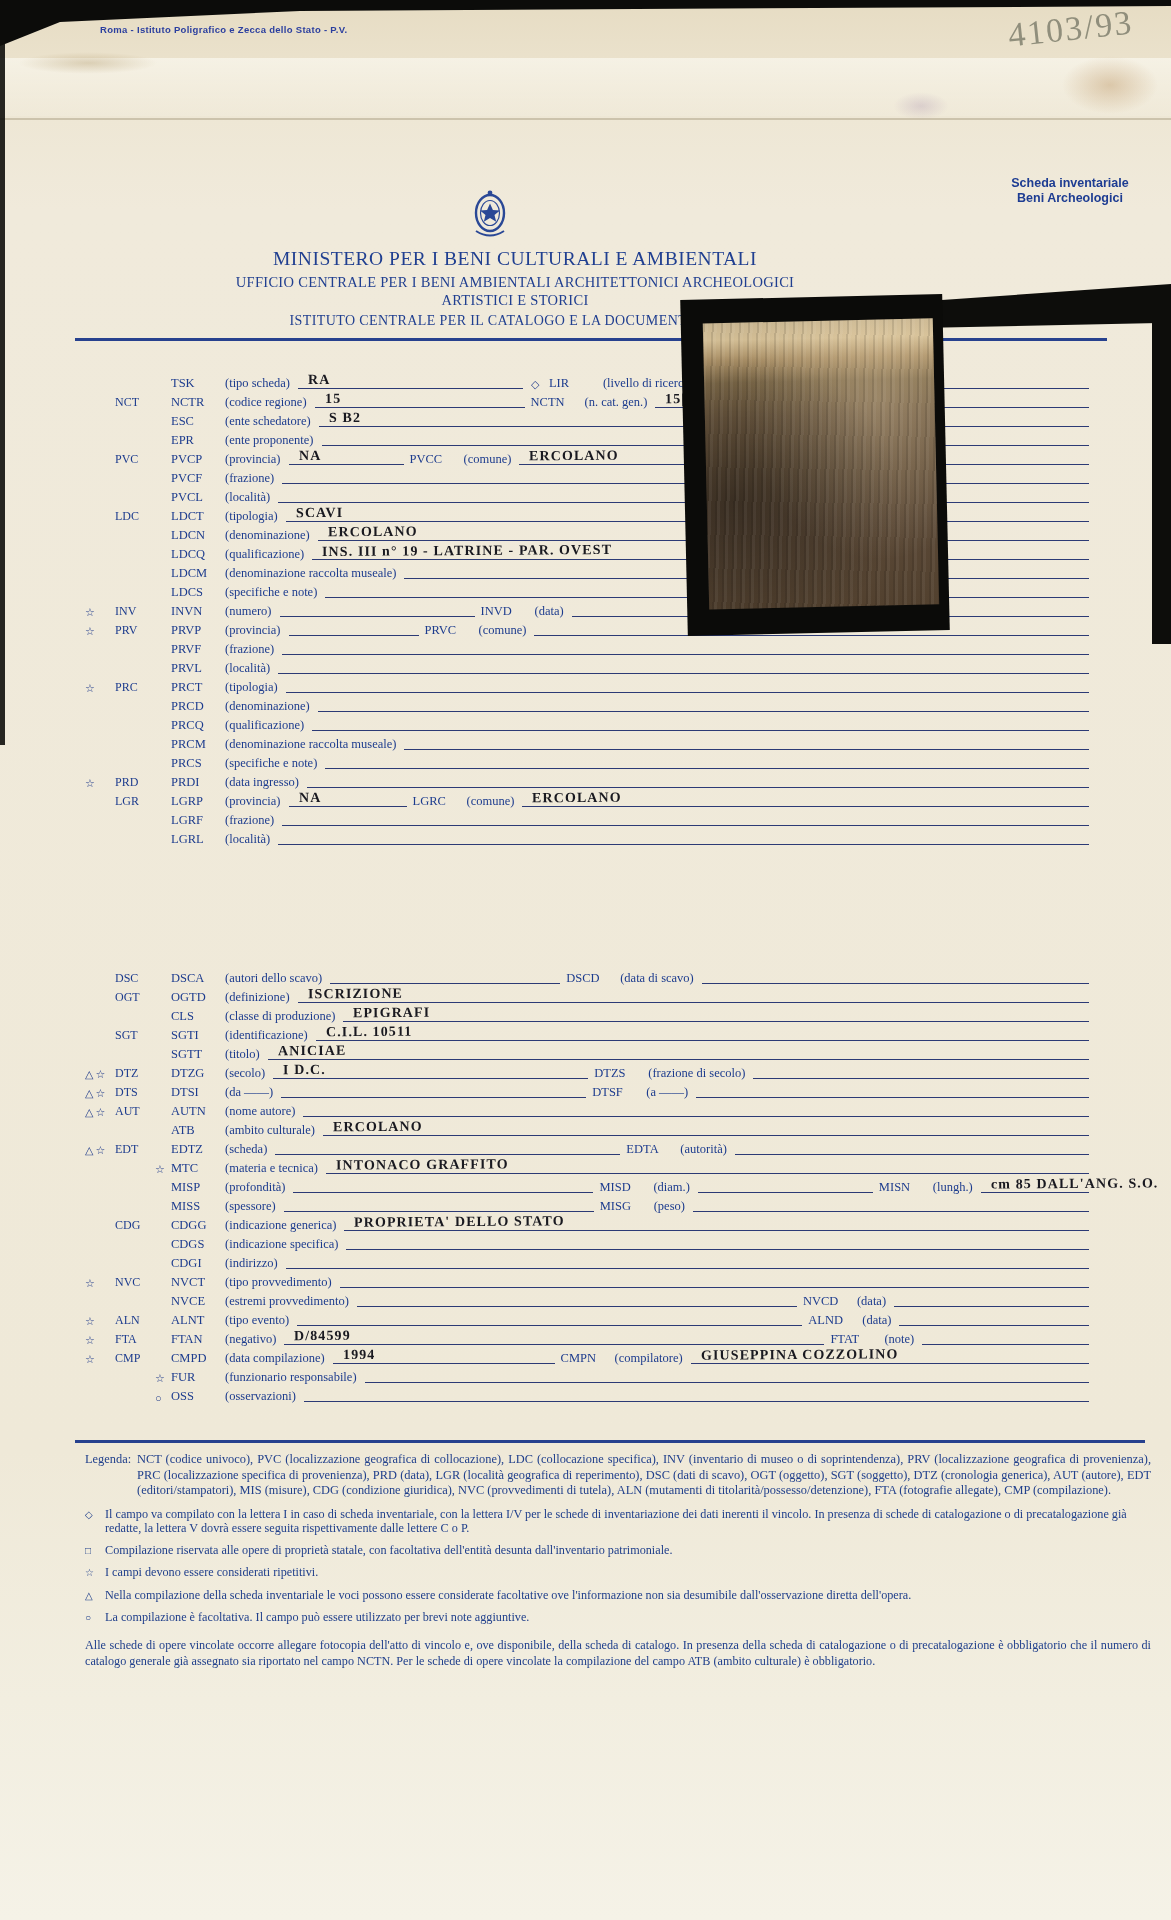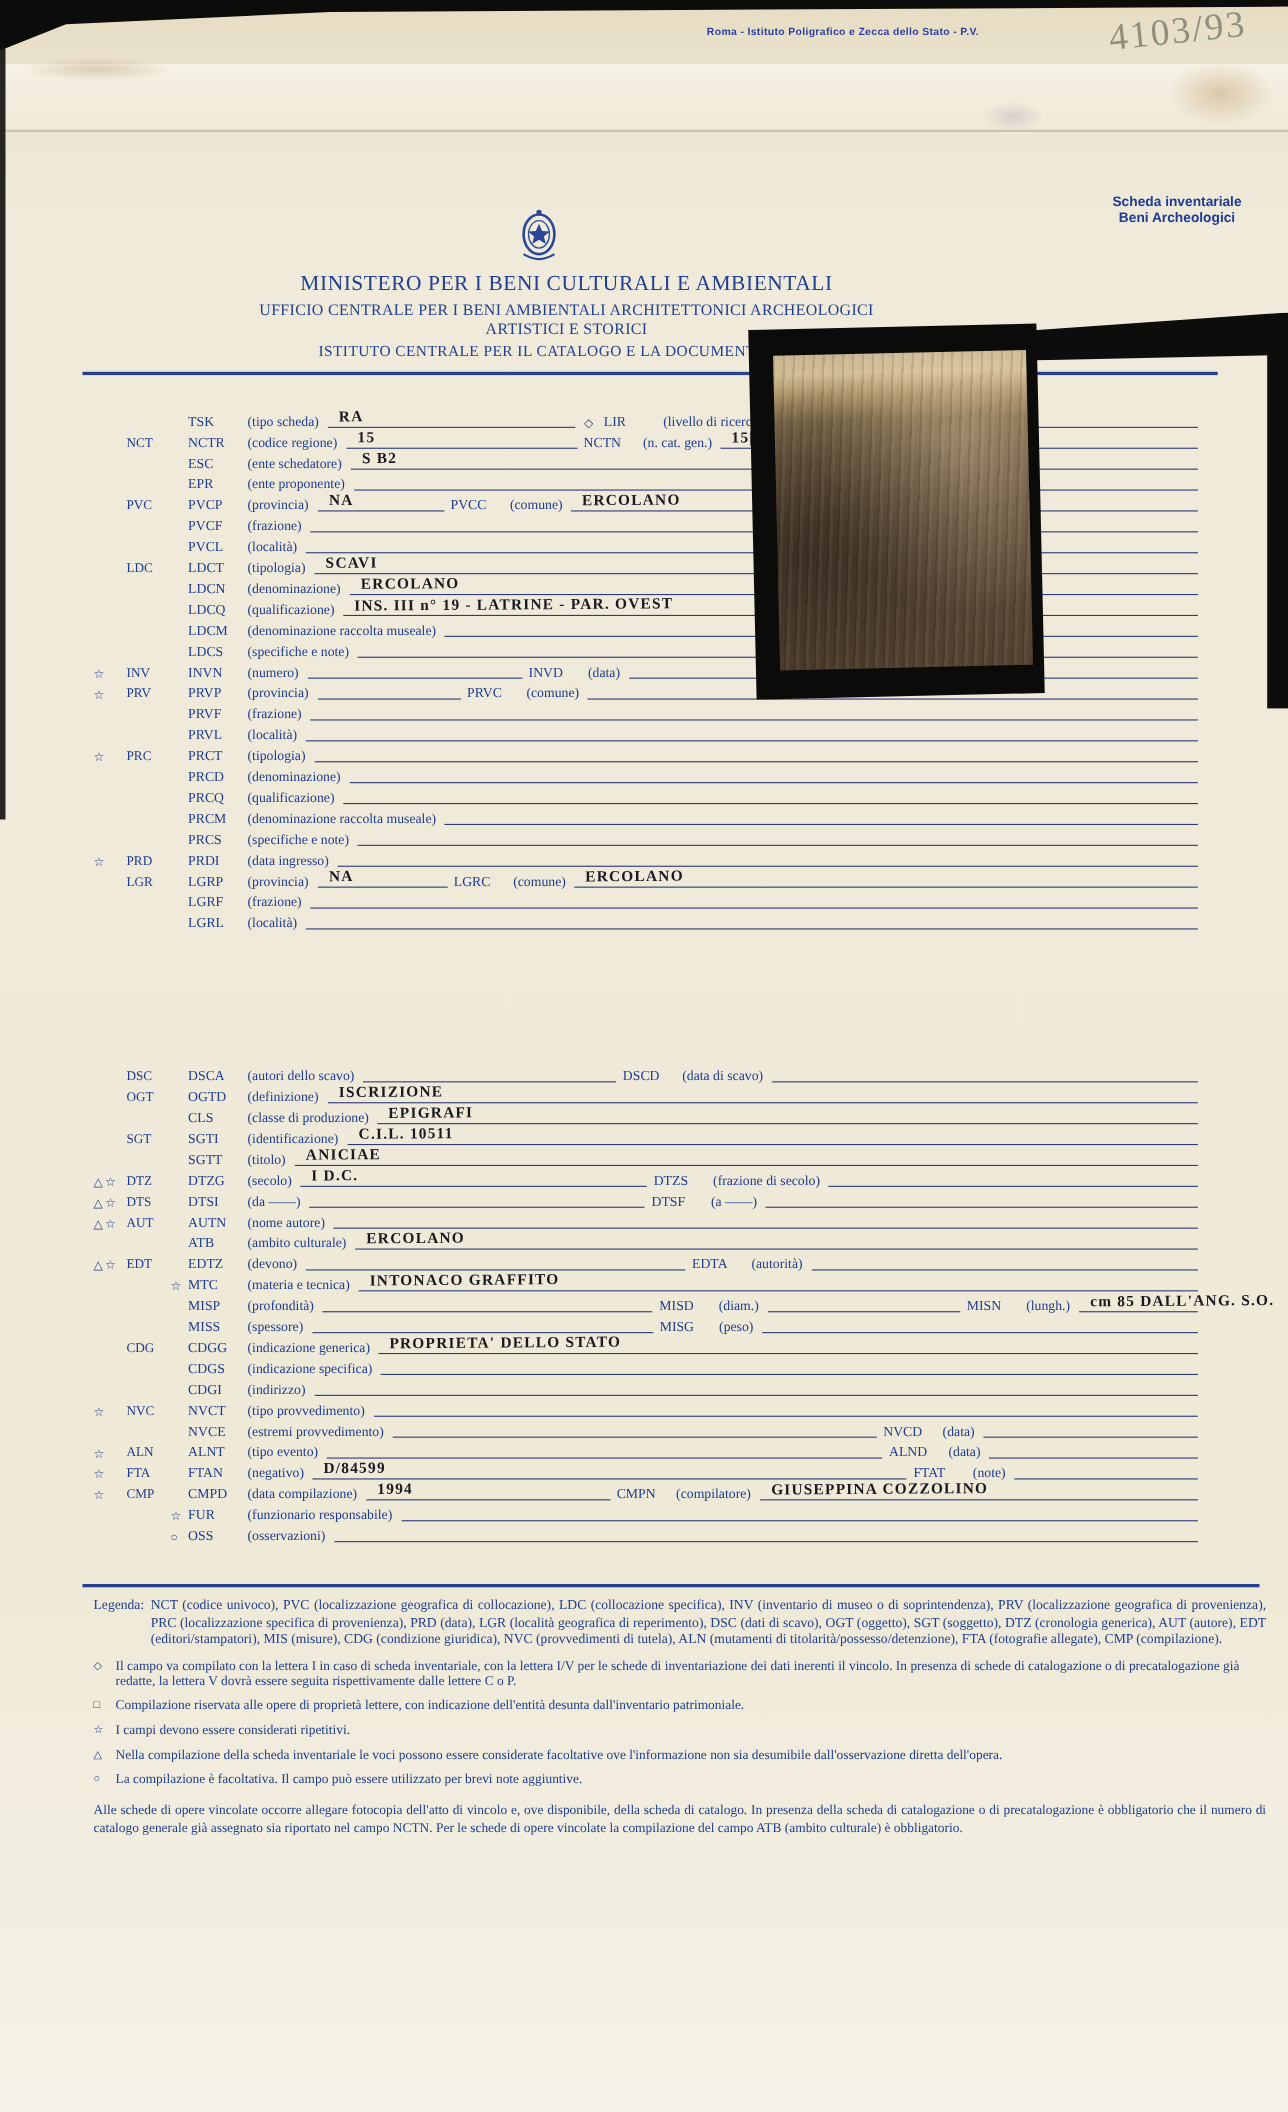--- a/index.html
+++ b/index.html
@@ -15,21 +15,21 @@
   .stain1{position:absolute;left:18px;top:52px;width:140px;height:22px;
      background:radial-gradient(ellipse,rgba(150,118,58,.28),transparent 70%);}
   .stain2{position:absolute;left:1060px;top:55px;width:100px;height:60px;
      background:radial-gradient(ellipse,rgba(165,112,48,.30),transparent 68%);}
   .stain3{position:absolute;left:893px;top:92px;width:56px;height:28px;
      background:radial-gradient(ellipse,rgba(118,80,140,.18),transparent 70%);}
   .wedge{position:absolute;left:0;top:0;width:1171px;height:46px;background:#0c0c0a;
      clip-path:polygon(0 0,1171px 0,1171px 6px,300px 11px,60px 22px,0 46px);}
   .lstrip{position:absolute;left:0;top:40px;width:5px;height:705px;background:rgba(15,15,12,.9);}
 
-  .imprint{position:absolute;top:24px;left:100px;width:790px;text-align:right;
+  .imprint{position:absolute;top:24px;left:100px;width:790px;text-align:left;
      font-family:"Liberation Sans",sans-serif;font-size:9.5px;font-weight:bold;
      color:#2b3f9f;letter-spacing:.3px;}
   .pencil{position:absolute;left:1008px;top:10px;font-family:cursive;font-size:34px;
      color:rgba(128,128,110,.85);transform:rotate(-6deg);letter-spacing:2px;}
   .cardtype{position:absolute;left:985px;top:176px;width:170px;text-align:center;
      font-family:"Liberation Sans",sans-serif;font-weight:bold;font-size:12.5px;
      line-height:15px;color:#1d3c92;}
   .emblem{position:absolute;left:462px;top:184px;width:56px;height:58px;}
   .hc{position:absolute;left:0;width:1030px;text-align:center;color:#203f90;}
   .h-min{top:248px;font-size:19.5px;letter-spacing:.5px;}
@@ -471,21 +471,21 @@
         <span class="fcode">ATB</span>
         <span class="flbl">(ambito culturale)</span>
         <span class="fline" style="flex: 1 1 auto;">
           <i class="hw">ERCOLANO</i>
         </span>
       </div>
       <div class="frow">
         <span class="fsym">△☆</span>
         <span class="fgrp">EDT</span>
         <span class="fcode">EDTZ</span>
-        <span class="flbl">(devono)</span>
+        <span class="flbl">(scheda)</span>
         <span class="fline" style="flex: 0 0 345px;">
           <i class="hw"></i>
         </span>
         <span class="fcode">EDTA</span>
         <span class="flbl">(autorità)</span>
         <span class="fline" style="flex: 1 1 auto;">
           <i class="hw"></i>
         </span>
       </div>
       <div class="frow">
@@ -657,21 +657,21 @@
       <span class="lg-label">Legenda:</span>
       <span class="lg-body">NCT (codice univoco), PVC (localizzazione geografica di collocazione), LDC (collocazione specifica), INV (inventario di museo o di soprintendenza), PRV (localizzazione geografica di provenienza), PRC (localizzazione specifica di provenienza), PRD (data), LGR (località geografica di reperimento), DSC (dati di scavo), OGT (oggetto), SGT (soggetto), DTZ (cronologia generica), AUT (autore), EDT (editori/stampatori), MIS (misure), CDG (condizione giuridica), NVC (provvedimenti di tutela), ALN (mutamenti di titolarità/possesso/detenzione), FTA (fotografie allegate), CMP (compilazione).</span>
     </div>
     <div id="legend-notes">
         <div class="lg-note">
           <span class="lg-sym">◇</span>
           <span class="lg-text">Il campo va compilato con la lettera I in caso di scheda inventariale, con la lettera I/V per le schede di inventariazione dei dati inerenti il vincolo. In presenza di schede di catalogazione o di precatalogazione già redatte, la lettera V dovrà essere seguita rispettivamente dalle lettere C o P.</span>
         </div>
         <div class="lg-note">
           <span class="lg-sym">□</span>
-          <span class="lg-text">Compilazione riservata alle opere di proprietà lettere, con indicazione dell'entità desunta dall'inventario patrimoniale.</span>
+          <span class="lg-text">Compilazione riservata alle opere di proprietà statale, con facoltativa dell'entità desunta dall'inventario patrimoniale.</span>
         </div>
         <div class="lg-note">
           <span class="lg-sym">☆</span>
           <span class="lg-text">I campi devono essere considerati ripetitivi.</span>
         </div>
         <div class="lg-note">
           <span class="lg-sym">△</span>
           <span class="lg-text">Nella compilazione della scheda inventariale le voci possono essere considerate facoltative ove l'informazione non sia desumibile dall'osservazione diretta dell'opera.</span>
         </div>
         <div class="lg-note">

